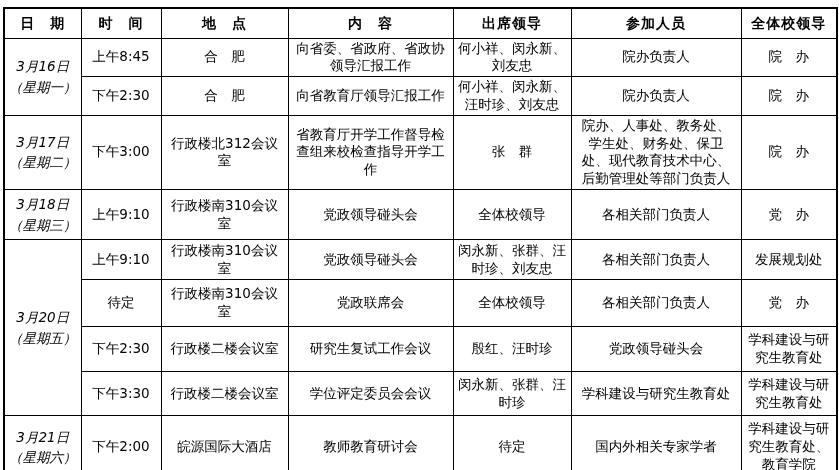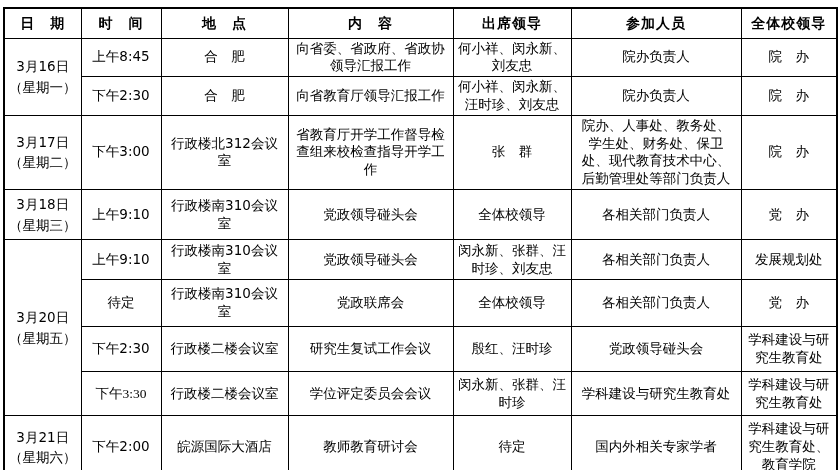--- a/index.html
+++ b/index.html
@@ -50,23 +50,23 @@
   col.c-unit { width: 96px; }
   
   tr.hrow { height: 30px; }
   tr.r0 { height: 38px; }
   tr.r1 { height: 34px; }
   tr.r2 { height: 73px; }
   tr.r3 { height: 50px; }
   tr.r4 { height: 40px; }
   tr.r5 { height: 47px; }
   tr.r6 { height: 45px; }
-  tr.r7 { height: 44px; font-family: Liberation Serif, serif; }
+  tr.r7 { height: 44px; }
   tr.r8 { height: 63px; }
-  .date-cell div { line-height: 1.5; }
+  .date-cell div { line-height: 1.5; font-style: italic; }
 </style>
 </head>
 <body>
 
 <div class="page">
   <table class="schedule">
     <colgroup>
       <col class="c-date">
         <col class="c-time">
         <col class="c-place">

